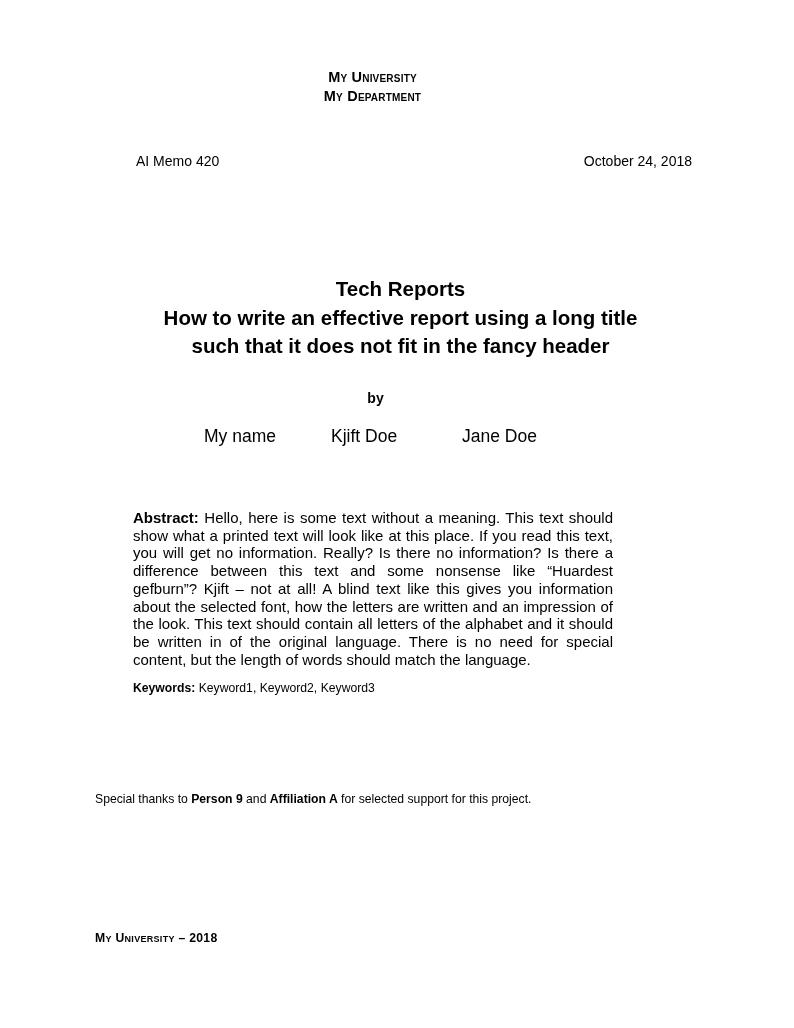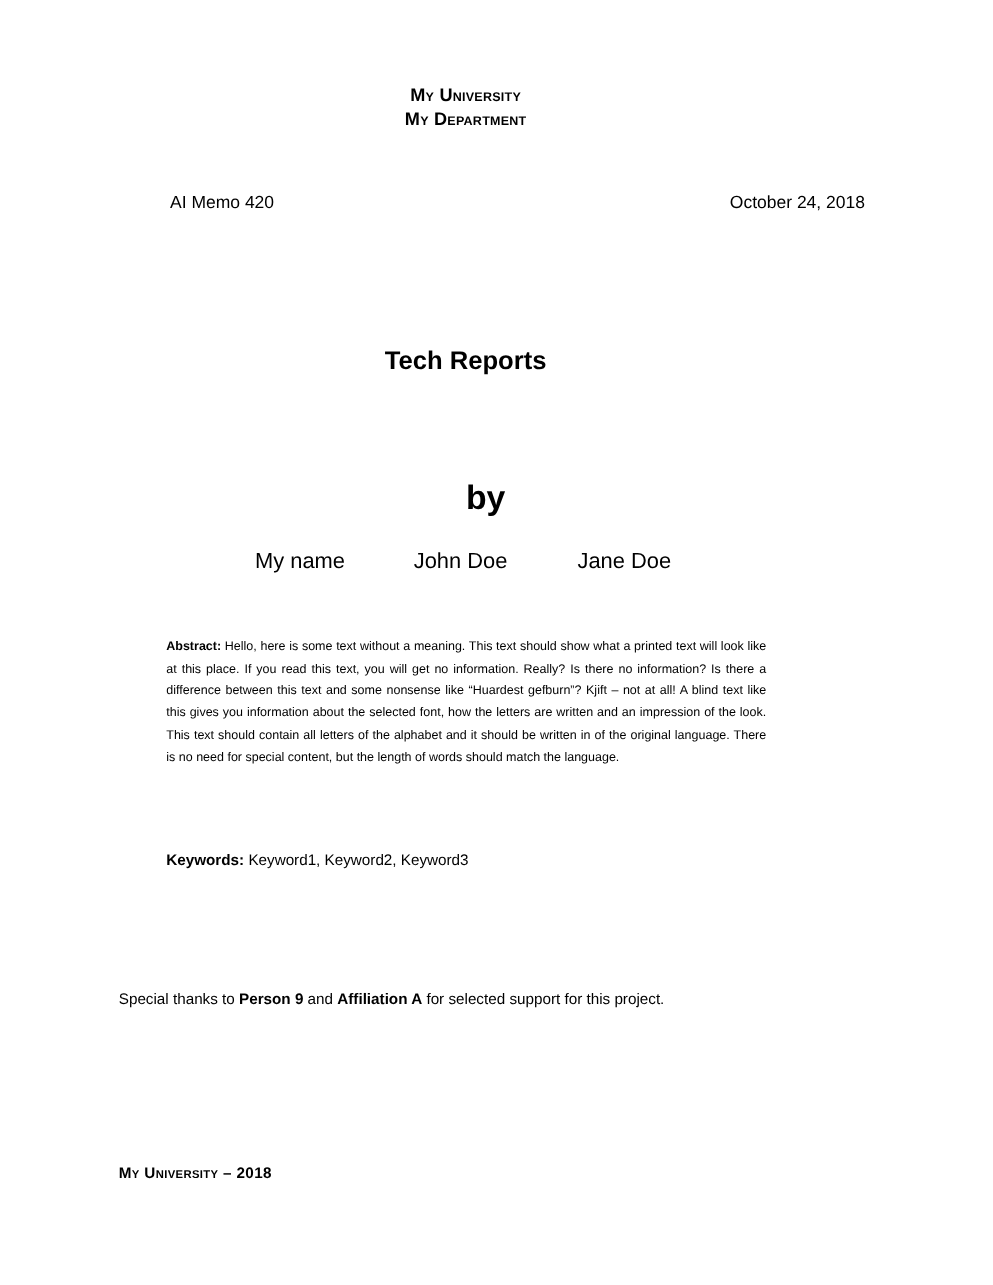--- a/index.html
+++ b/index.html
@@ -40,48 +40,48 @@
       margin-left: 41px;
     }
 
     .title-block {
       top: 275px;
       left: 0; width: 745px;
       text-align: center;
       font-weight: bold;
       font-size: 20.5px;
       line-height: 28.5px;
+      padding-left: 28px;
     }
 
     .by {
       top: 385px;
-      left: 16px; width: 745px;
+      left: 3px; width: 745px;
       text-align: center;
       font-weight: bold;
-      font-size: 27px;
+      font-size: 14px;
       line-height: 26px;
     }
 
     .authors {
       top: 425px;
       left: 204px;
       font-size: 17.5px;
       line-height: 22px;
       display: flex;
-      margin-top: 12px;
     }
     .authors span { white-space: nowrap; }
     .authors .a1 { width: 127px; }
     .authors .a2 { width: 131px; }
 
     .abstract {
       top: 509px;
       left: 133px;
       width: 480px;
-      font-size: 10px;
+      font-size: 15px;
       line-height: 17.7px;
       text-align: justify;
     }
     .abstract b, .keywords b { font-weight: bold; }
 
     .keywords {
       top: 680px;
       left: 133px;
       font-size: 12.2px;
       line-height: 17.7px;
@@ -112,27 +112,29 @@
 <div class="abs institution line1">My University</div>
 <div class="abs institution line2">My Department</div>
 
 <div class="abs memo-row">
   <span>AI Memo 420</span>
   <span>October 24, 2018</span>
 </div>
 
 <div class="abs title-block">
   <div>Tech Reports</div>
+  <div>How to write an effective report using a long title</div>
+  <div>such that it does not fit in the fancy header</div>
 </div>
 
 <div class="abs by">by</div>
 
 <div class="abs authors">
   <span class="a1">My name</span>
-  <span class="a2">John Doe</span>
+  <span class="a2">Kjift Doe</span>
   <span class="a3">Jane Doe</span>
 </div>
 
 <div class="abs abstract"><b>Abstract:</b> <span>Hello, here is some text without a meaning. This text should show what a printed text will look like at this place. If you read this text, you will get no information. Really? Is there no information? Is there a difference between this text and some nonsense like “Huardest gefburn”? Kjift – not at all! A blind text like this gives you information about the selected font, how the letters are written and an impression of the look.  This text should contain all letters of the alphabet and it should be written in of the original language. There is no need for special content, but the length of words should match the language.</span></div>
 
 <div class="abs keywords"><b>Keywords:</b> <span>Keyword1, Keyword2, Keyword3</span></div>
 
 <div class="abs thanks"><span>Special thanks to </span><b>Person 9</b><span> and </span><b>Affiliation A</b><span> for selected support for this project.</span></div>
 
 <div class="abs footer">My University – 2018</div>

